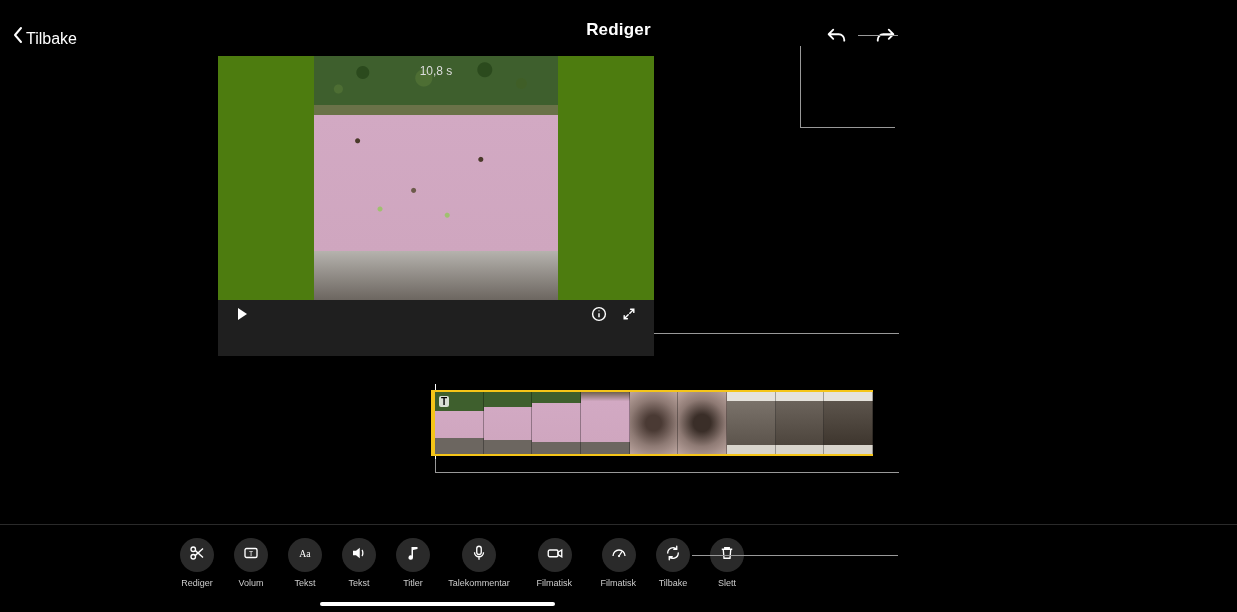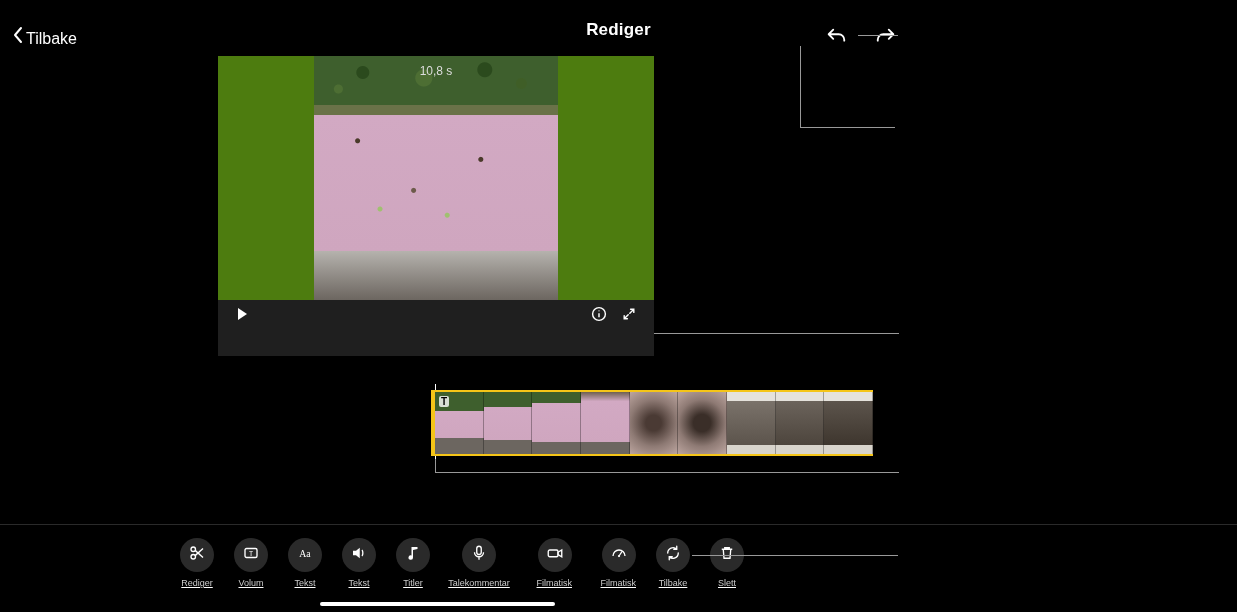--- a/index.html
+++ b/index.html
@@ -250,21 +250,20 @@
     align-items: flex-start;
     padding: 12px 0 0 180px;
     gap: 20px;
   }
   .tool-btn {
     display: flex;
     flex-direction: column;
     align-items: center;
     width: 34px;
     cursor: pointer;
-    text-decoration: underline;
   }
   .tool-btn .circle {
     width: 34px; height: 34px;
     border-radius: 50%;
     background: #2a2a2a;
     display: flex;
     align-items: center;
     justify-content: center;
   }
   .tool-btn .circle svg { width: 18px; height: 18px; stroke: #fff; fill: none; stroke-width: 1.8; }

